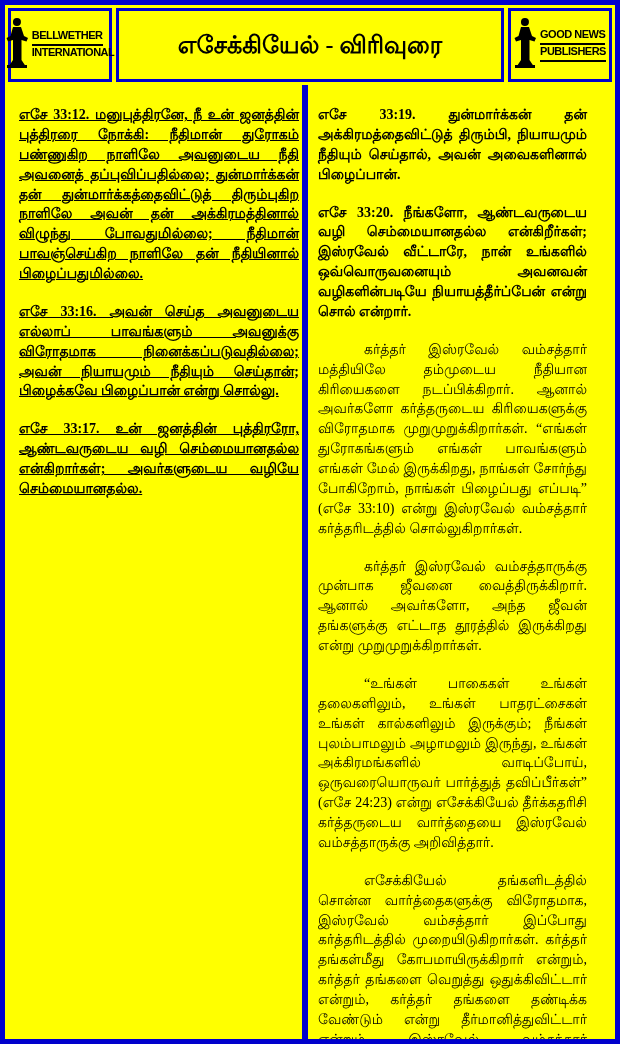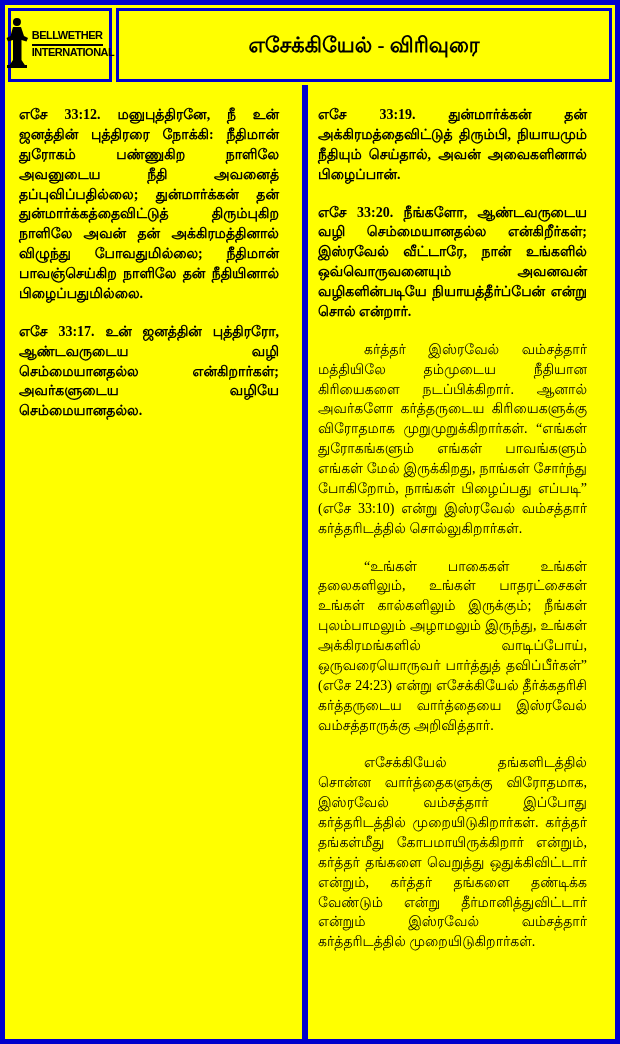--- a/index.html
+++ b/index.html
@@ -15,26 +15,26 @@
   .logo-box{width:104px;flex:0 0 auto;gap:4px;padding:2px;}
   .title-box{flex:1;flex-direction:column;line-height:1.25;}
   .logo-figure{flex:0 0 auto;}
   .logo-text{display:flex;flex-direction:column;align-items:flex-start;}
   .logo-line{
     font-family:"Liberation Sans", sans-serif;font-weight:bold;
     font-size:11px;letter-spacing:-0.5px;white-space:nowrap;
     border-bottom:2px solid #000;padding-bottom:1px;line-height:1.25;
   }
   .logo-line.no-rule{border-bottom:none;}
-  .title-tamil{font-size:21px;font-weight:bold;}
+  .title-tamil{font-size:24px;font-weight:bold;}
   .title-english{font-size:20px;letter-spacing:2px;font-weight:bold;}
   
   .columns{flex:1;display:flex;overflow:hidden;}
   .col{box-sizing:border-box;overflow:hidden;padding-top:20px;}
-  .col-left{width:297px;flex:0 0 auto;padding-left:14px;padding-right:23px;}
+  .col-left{width:297px;flex:0 0 auto;padding-left:14px;padding-right:3px;text-decoration:underline;}
   .divider{width:6px;flex:0 0 auto;background:#0000CC;}
   .col-right{flex:1;padding-left:10px;padding-right:28px;}
   p.para{margin:0 0 18px 0;text-align:justify;font-size:14px;line-height:1.42;}
   p.verse{font-weight:bold;}
   p.commentary{font-weight:normal;text-indent:46px;}
 </style>
 </head>
 <body>
 
 <div class="page">
@@ -51,35 +51,49 @@
       <span class="logo-text">
         <span class="logo-line">BELLWETHER</span>
         <span class="logo-line no-rule">INTERNATIONAL</span>
       </span>
     </div>
 
     <div class="header-box title-box">
       <div class="title-tamil">எசேக்கியேல் - விரிவுரை</div>
     </div>
 
+    <div class="header-box logo-box">
+      <span class="logo-figure">
+        <svg width="22" height="52" viewBox="0 0 22 52" aria-hidden="true">
+          <path fill="#000" d="M11 1a4 4 0 1 1-.1 8 4 4 0 0 1 .1-8zM7 10h8l3 9 4 2-1.5 3.5-5-1.5v20l4 6H3l4-6V23l-5 1.5L.5 21l4-2 2.5-9z"></path>
+          <rect x="1" y="48" width="20" height="3" fill="#000"></rect>
+        </svg>
+      </span>
+      <span class="logo-text">
+        <span class="logo-line">GOOD NEWS</span>
+        <span class="logo-line">PUBLISHERS</span>
+      </span>
+    </div>
 
   </div>
 
   <div class="columns">
 
     <div class="col col-left">
       <p class="para verse">எசே 33:12. மனுபுத்திரனே, நீ உன் ஜனத்தின் புத்திரரை நோக்கி: நீதிமான் துரோகம் பண்ணுகிற நாளிலே அவனுடைய நீதி அவனைத் தப்புவிப்பதில்லை; துன்மார்க்கன் தன் துன்மார்க்கத்தைவிட்டுத் திரும்புகிற நாளிலே அவன் தன் அக்கிரமத்தினால் விழுந்து போவதுமில்லை; நீதிமான் பாவஞ்செய்கிற நாளிலே தன் நீதியினால் பிழைப்பதுமில்லை.</p>
+      <p class="para verse">எசே 33:16. அவன் செய்த அவனுடைய எல்லாப் பாவங்களும் அவனுக்கு விரோதமாக நினைக்கப்படுவதில்லை; அவன் நியாயமும் நீதியும் செய்தான்; பிழைக்கவே பிழைப்பான் என்று சொல்லு.</p>
       <p class="para verse">எசே 33:17. உன் ஜனத்தின் புத்திரரோ, ஆண்டவருடைய வழி செம்மையானதல்ல என்கிறார்கள்; அவர்களுடைய வழியே செம்மையானதல்ல.</p>
     </div>
 
     <div class="divider"></div>
 
     <div class="col col-right">
       <p class="para verse">எசே 33:19. துன்மார்க்கன் தன் அக்கிரமத்தைவிட்டுத் திரும்பி, நியாயமும் நீதியும் செய்தால், அவன் அவைகளினால் பிழைப்பான்.</p>
       <p class="para verse">எசே 33:20. நீங்களோ, ஆண்டவருடைய வழி செம்மையானதல்ல என்கிறீர்கள்; இஸ்ரவேல் வீட்டாரே, நான் உங்களில் ஒவ்வொருவனையும் அவனவன் வழிகளின்படியே நியாயத்தீர்ப்பேன் என்று சொல் என்றார்.</p>
       <p class="para commentary">கர்த்தர் இஸ்ரவேல் வம்சத்தார் மத்தியிலே தம்முடைய நீதியான கிரியைகளை நடப்பிக்கிறார். ஆனால் அவர்களோ கர்த்தருடைய கிரியைகளுக்கு விரோதமாக முறுமுறுக்கிறார்கள். “எங்கள் துரோகங்களும் எங்கள் பாவங்களும் எங்கள் மேல் இருக்கிறது, நாங்கள் சோர்ந்து போகிறோம், நாங்கள் பிழைப்பது எப்படி” (எசே 33:10) என்று இஸ்ரவேல் வம்சத்தார் கர்த்தரிடத்தில் சொல்லுகிறார்கள்.</p>
+      <p class="para commentary">கர்த்தர் இஸ்ரவேல் வம்சத்தாருக்கு முன்பாக ஜீவனை வைத்திருக்கிறார். ஆனால் அவர்களோ, அந்த ஜீவன் தங்களுக்கு எட்டாத தூரத்தில் இருக்கிறது என்று முறுமுறுக்கிறார்கள்.</p>
       <p class="para commentary">“உங்கள் பாகைகள் உங்கள் தலைகளிலும், உங்கள் பாதரட்சைகள் உங்கள் கால்களிலும் இருக்கும்; நீங்கள் புலம்பாமலும் அழாமலும் இருந்து, உங்கள் அக்கிரமங்களில் வாடிப்போய், ஒருவரையொருவர் பார்த்துத் தவிப்பீர்கள்” (எசே 24:23) என்று எசேக்கியேல் தீர்க்கதரிசி கர்த்தருடைய வார்த்தையை இஸ்ரவேல் வம்சத்தாருக்கு அறிவித்தார்.</p>
       <p class="para commentary">எசேக்கியேல் தங்களிடத்தில் சொன்ன வார்த்தைகளுக்கு விரோதமாக, இஸ்ரவேல் வம்சத்தார் இப்போது கர்த்தரிடத்தில் முறையிடுகிறார்கள். கர்த்தர் தங்கள்மீது கோபமாயிருக்கிறார் என்றும், கர்த்தர் தங்களை வெறுத்து ஒதுக்கிவிட்டார் என்றும், கர்த்தர் தங்களை தண்டிக்க வேண்டும் என்று தீர்மானித்துவிட்டார் என்றும் இஸ்ரவேல் வம்சத்தார் கர்த்தரிடத்தில் முறையிடுகிறார்கள்.</p>
     </div>
 
   </div>
 
 </div>
 
 </body></html>

